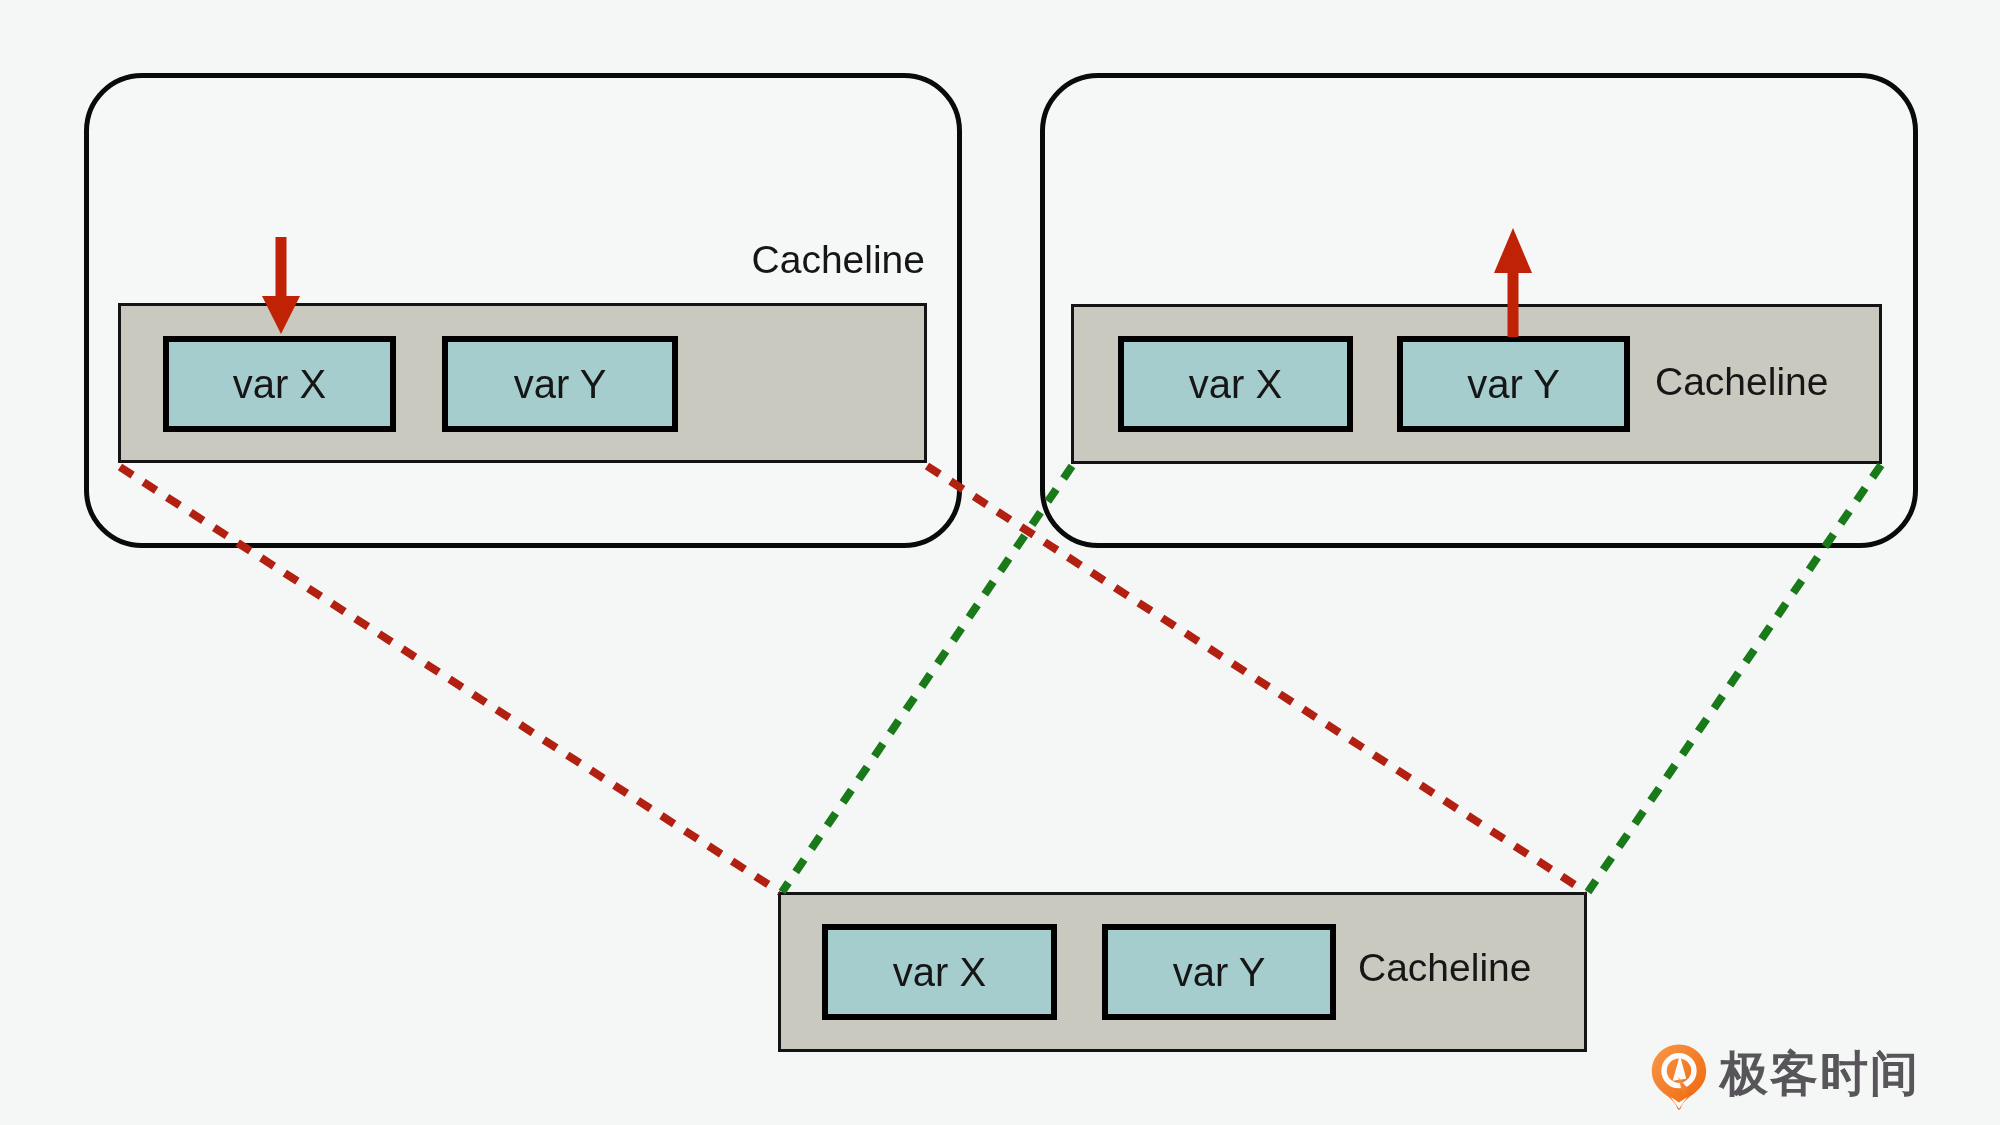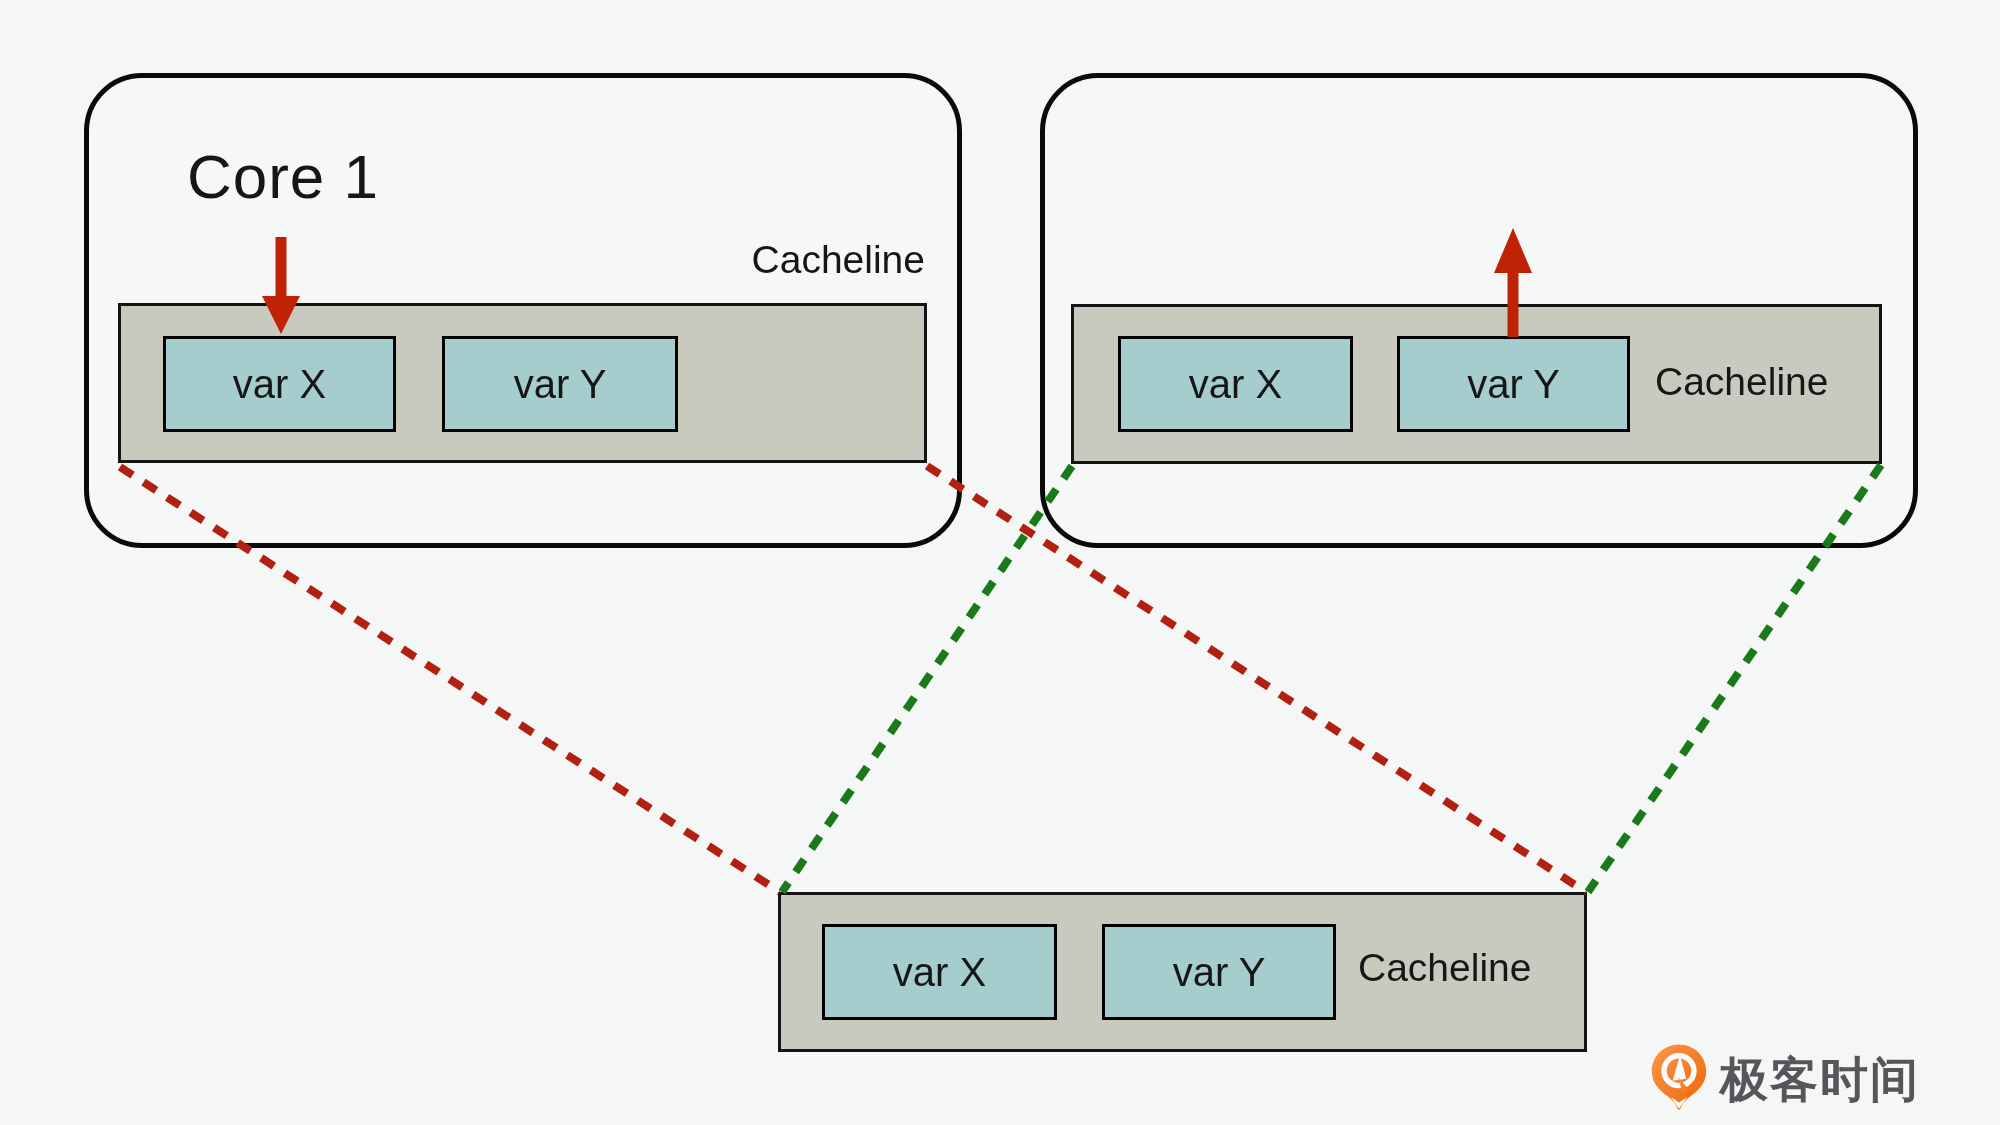--- a/index.html
+++ b/index.html
@@ -53,21 +53,21 @@
     z-index: 2;
   }
   #core1-cacheline-box  { left: 118px;  top: 303px; width: 809px; height: 160px; }
   #core2-cacheline-box  { left: 1071px; top: 304px; width: 811px; height: 160px; }
   #shared-cacheline-box { left: 778px;  top: 892px; width: 809px; height: 160px; }
 
   .var-box {
     position: absolute;
     box-sizing: border-box;
     background: #a5cdce;
-    border: 3px solid #000000;
+    border: 6px solid #000000;
     display: flex;
     align-items: center;
     justify-content: center;
     font-size: 40px;
     color: #161616;
     z-index: 3;
   }
   #core1-var-x  { left: 163px;  top: 336px; width: 233px; height: 96px; }
   #core1-var-y  { left: 442px;  top: 336px; width: 236px; height: 96px; }
   #core2-var-x  { left: 1118px; top: 336px; width: 235px; height: 96px; }
@@ -81,38 +81,37 @@
     width: 2000px; height: 1125px;
     z-index: 5;
     pointer-events: none;
   }
 
   .logo {
     position: absolute;
     left: 1650px;
     top: 1042px;
     display: flex;
-    align-items: flex-end;
+    align-items: flex-start;
     z-index: 4;
   }
   .logo-text {
     margin-left: 12px;
     font-size: 48px;
     font-weight: 600;
     letter-spacing: 2px;
     color: #57555a;
   }
 </style>
 </head>
 <body>
 
 <div class="stage">
 
   <div class="card" id="core1-card"></div>
-  <div class="core-title" id="core1-title">Core 1</div>
   <div class="cacheline-caption" id="core1-cacheline-caption">Cacheline</div>
   <div class="cacheline-box" id="core1-cacheline-box"></div>
   <div class="var-box" id="core1-var-x">
     <span>var X</span>
   </div>
   <div class="var-box" id="core1-var-y">
     <span>var Y</span>
   </div>
 
   <div class="card" id="core2-card"></div>

